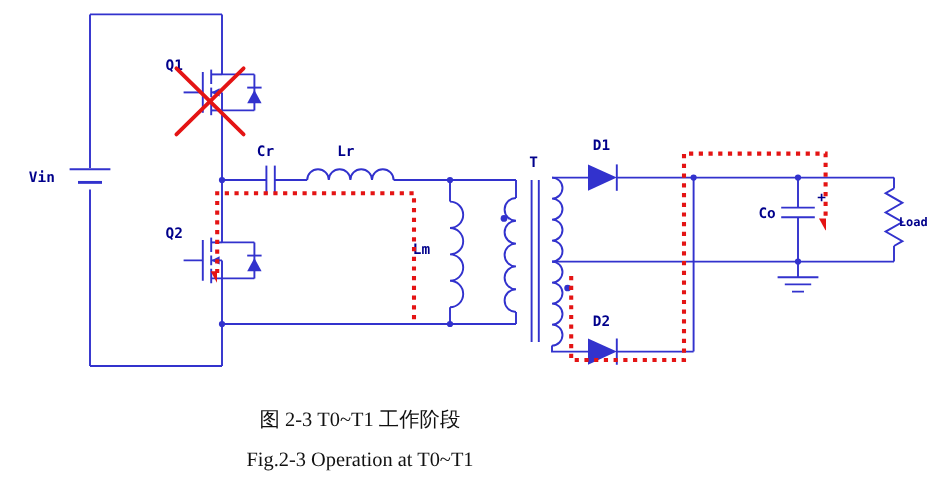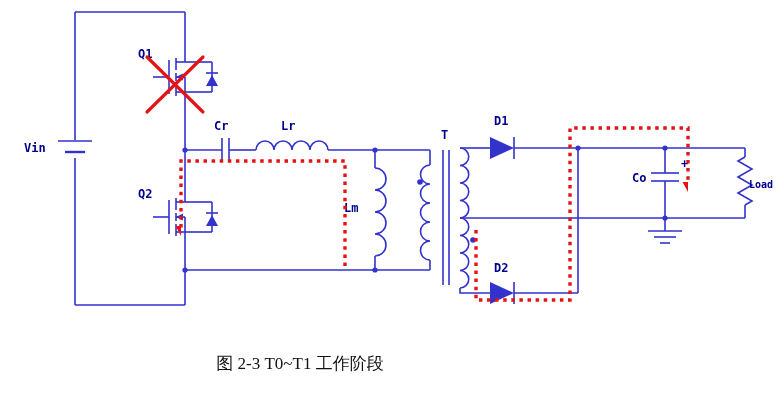--- a/index.html
+++ b/index.html
@@ -11,21 +11,21 @@
   svg{position:absolute;left:0;top:0;}
   .wire{stroke:var(--wire);stroke-width:1.6;fill:none;}
   .wire-thick{stroke:var(--wire);stroke-width:2.4;fill:none;}
   .fillblue{fill:var(--wire);stroke:none;}
   .lbl{font-family:"DejaVu Sans Mono",monospace;font-weight:bold;font-size:12px;fill:var(--label);}
   .lbl-small{font-family:"DejaVu Sans Mono",monospace;font-weight:bold;font-size:10px;fill:var(--label);}
   .redpath{stroke:var(--highlight);stroke-width:3.4;fill:none;stroke-dasharray:3.5 4.6;}
   .redsolid{stroke:var(--highlight);stroke-width:3.2;fill:none;stroke-linecap:round;}
   .caption{position:absolute;left:0;width:600px;text-align:center;
            font-family:"Liberation Serif","DejaVu Serif",serif;font-size:17px;color:var(--caption);}
-  .caption-cn{top:352px;}
+  .caption-cn{top:338px;}
   .caption-en{top:373px;}
 </style>
 </head>
 <body>
 
 <div id="stage">
 
   <svg width="776" height="409" viewBox="0 0 776 409">
 
     <defs>
@@ -192,14 +192,15 @@
       <circle class="fillblue" cx="665" cy="148" r="2.6"></circle>
       <circle class="fillblue" cx="665" cy="218" r="2.6"></circle>
     </g>
 
     <path class="redpath" d="M345,266 L345,161 L181,161 L181,228" marker-end="url(#redarrow)"></path>
     <path class="redpath" d="M476,230 L476,300 L570,300 L570,128 L688,128 L688,184" marker-end="url(#redarrow)"></path>
 
   </svg>
 
   <div class="caption caption-cn">图 2-3 T0~T1 工作阶段</div>
+  <div class="caption caption-en">Fig.2-3 Operation at T0~T1</div>
 
 </div>
 
 </body></html>

